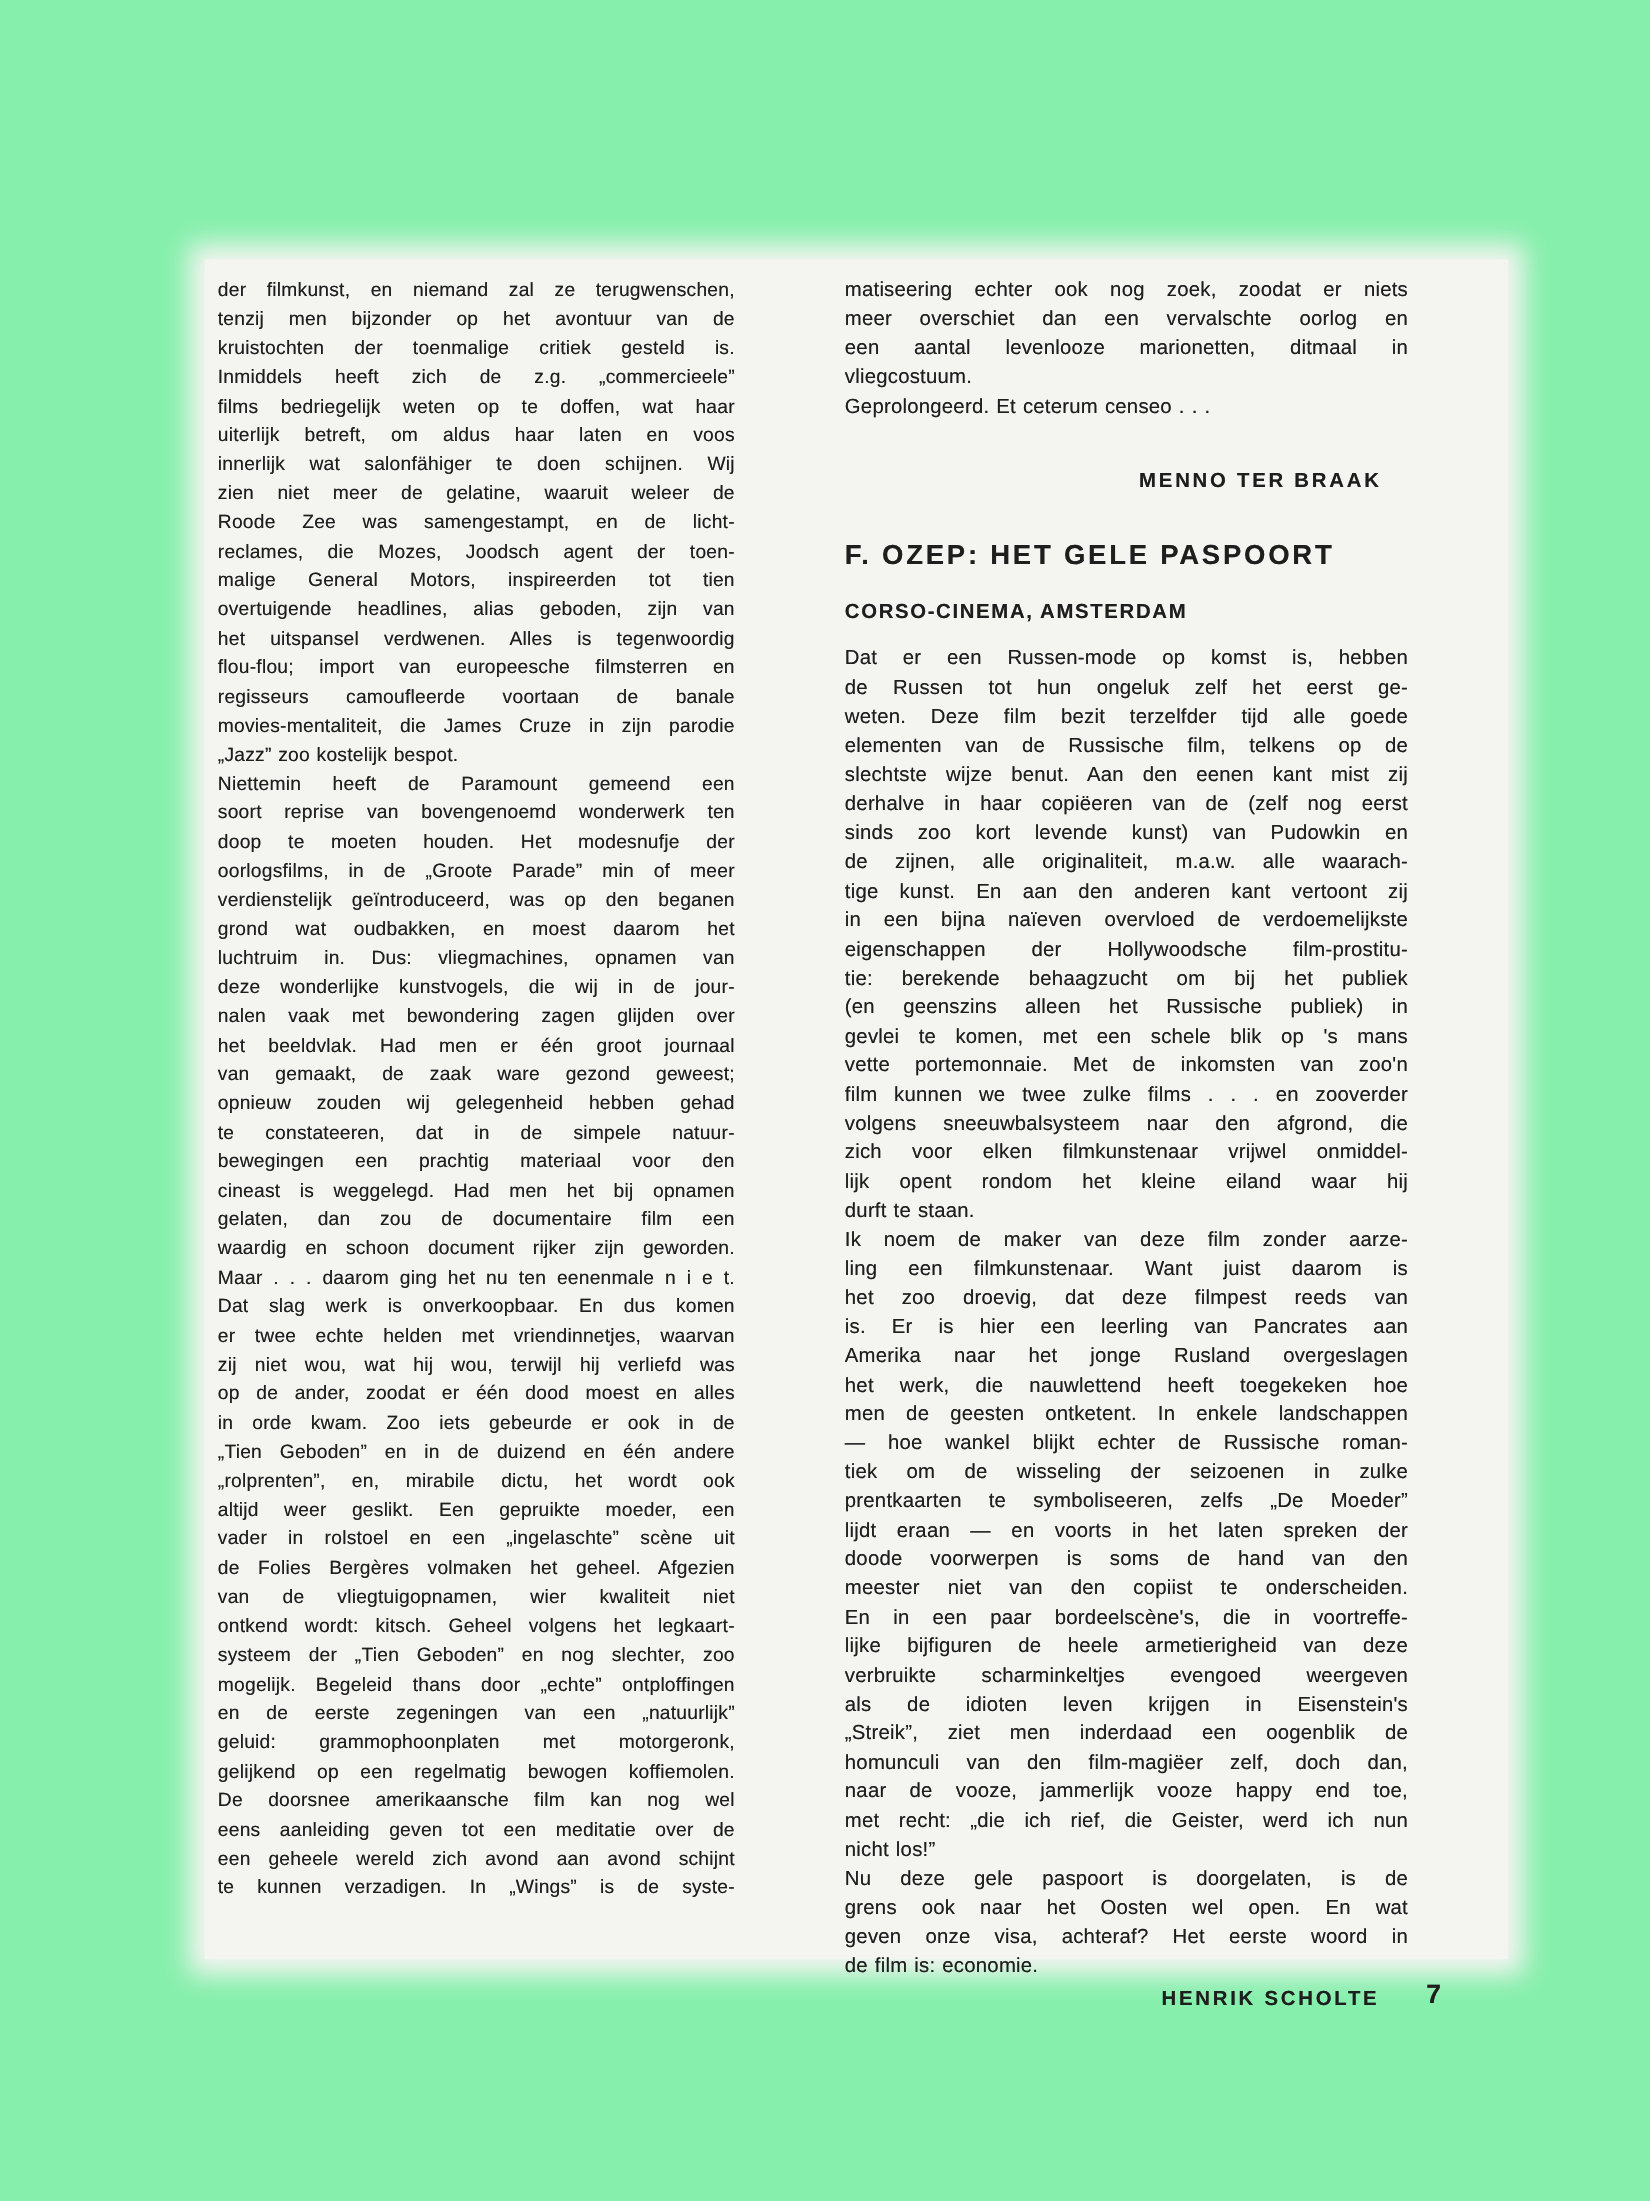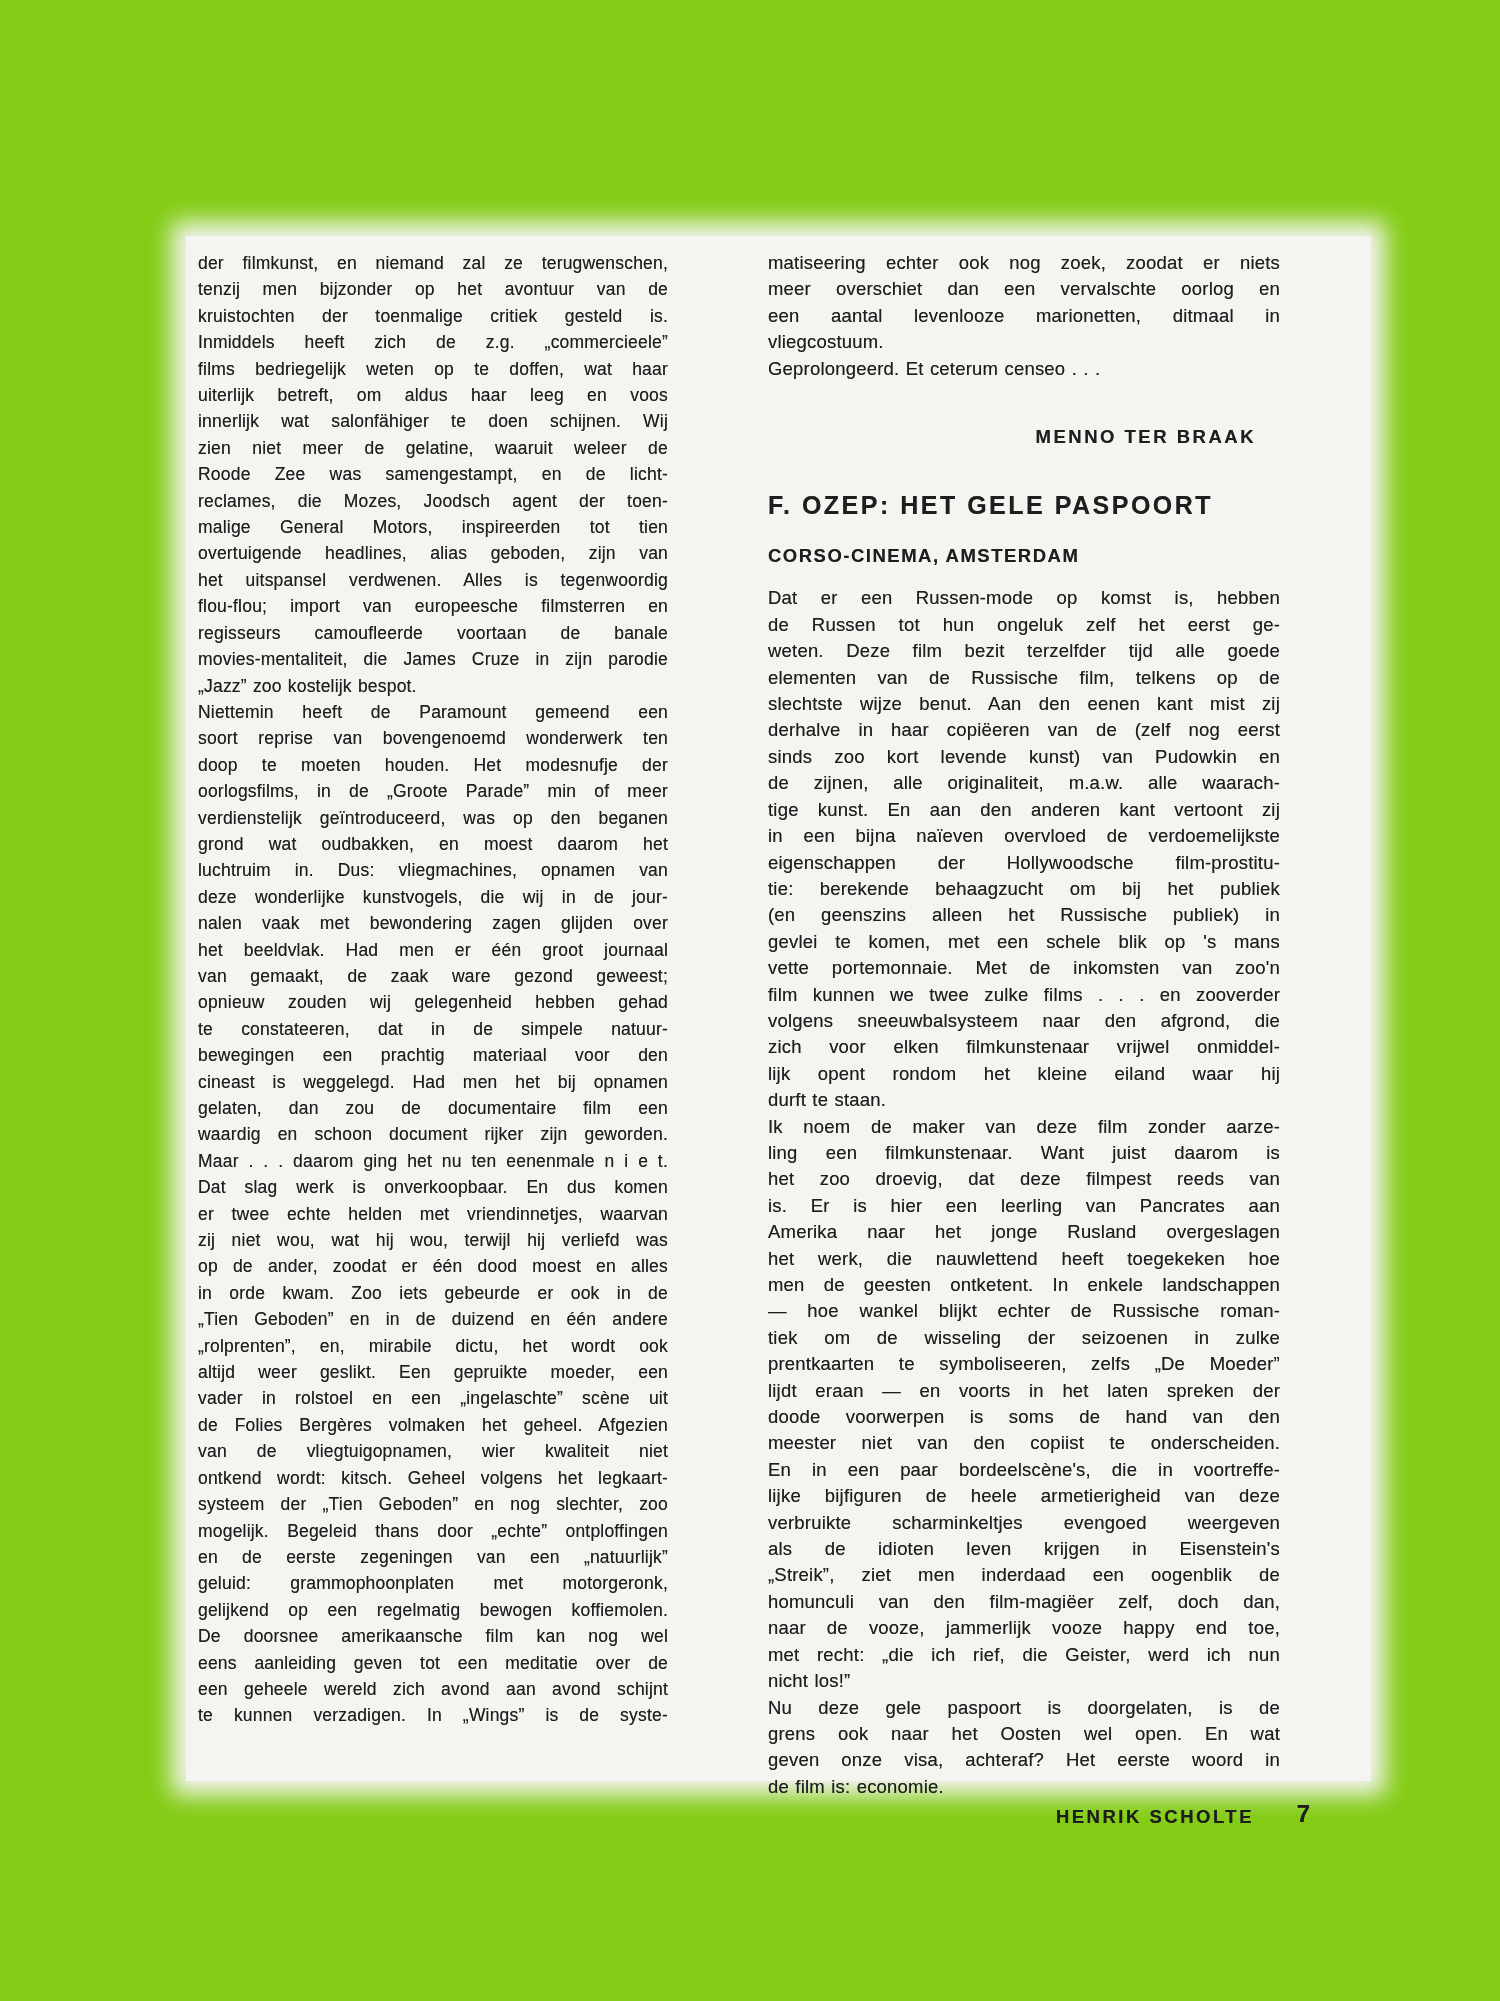--- a/index.html
+++ b/index.html
@@ -4,21 +4,21 @@
 <style>
   html, body {
     margin: 0;
     padding: 0;
     background: #ffffff;
   }
   #page {
     position: relative;
     width: 1500px;
     height: 2001px;
-    background: #84cc16;
+    background: #86efac;
     overflow: hidden;
     font-family: "Liberation Sans", "DejaVu Sans", sans-serif;
     color: #1e1e1e;
   }
   
   #scan-shade {
     position: absolute;
     left: 186px;
     top: 236px;
     width: 1185px;
@@ -98,21 +98,21 @@
 <body>
 
 <div id="page">
   <div id="scan-shade"></div>
   <div id="left-column" class="column">
       <div class="jline">der filmkunst, en niemand zal ze terugwenschen,</div>
       <div class="jline">tenzij men bijzonder op het avontuur van de</div>
       <div class="jline">kruistochten der toenmalige critiek gesteld is.</div>
       <div class="jline">Inmiddels heeft zich de z.g. „commercieele”</div>
       <div class="jline">films bedriegelijk weten op te doffen, wat haar</div>
-      <div class="jline">uiterlijk betreft, om aldus haar leeg en voos</div>
+      <div class="jline">uiterlijk betreft, om aldus haar laten en voos</div>
       <div class="jline">innerlijk wat salonfähiger te doen schijnen. Wij</div>
       <div class="jline">zien niet meer de gelatine, waaruit weleer de</div>
       <div class="jline">Roode Zee was samengestampt, en de licht-</div>
       <div class="jline">reclames, die Mozes, Joodsch agent der toen-</div>
       <div class="jline">malige General Motors, inspireerden tot tien</div>
       <div class="jline">overtuigende headlines, alias geboden, zijn van</div>
       <div class="jline">het uitspansel verdwenen. Alles is tegenwoordig</div>
       <div class="jline">flou-flou; import van europeesche filmsterren en</div>
       <div class="jline">regisseurs camoufleerde voortaan de banale</div>
       <div class="jline">movies-mentaliteit, die James Cruze in zijn parodie</div>

